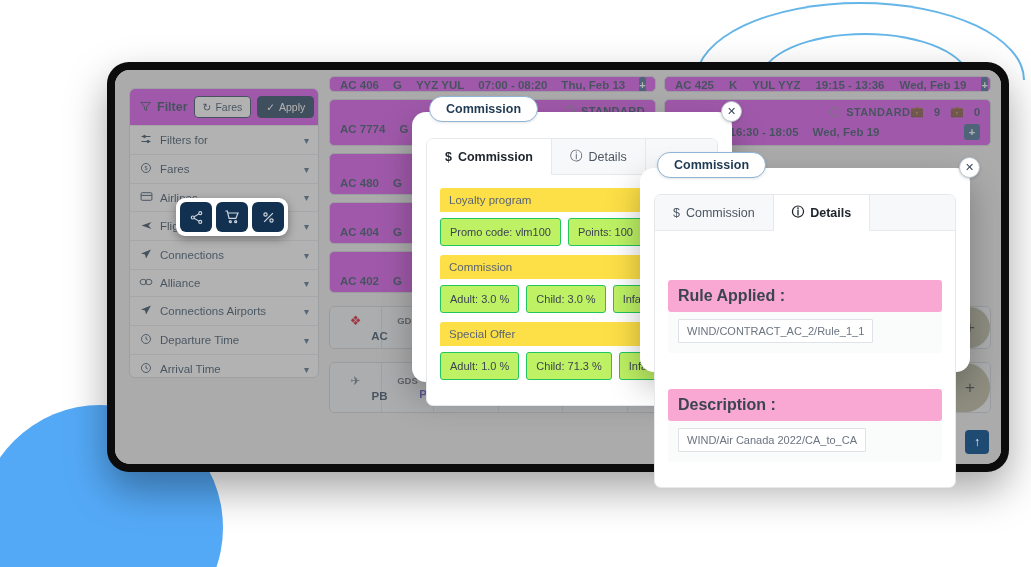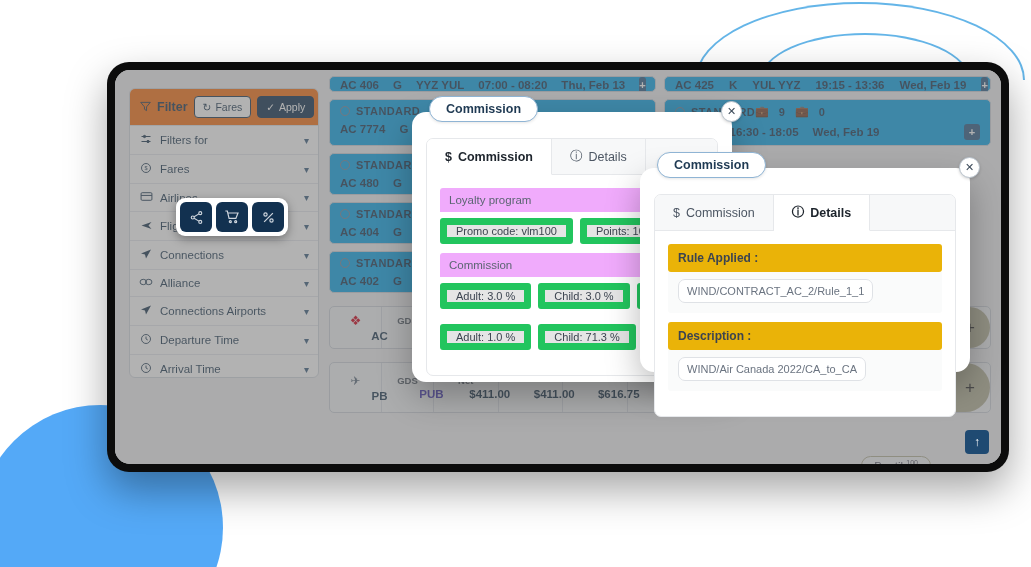--- a/index.html
+++ b/index.html
@@ -62,21 +62,21 @@
     background: #ffffff;
     border: 1px solid #d4d9e0;
     border-radius: 6px;
     height: 290px;
     overflow: hidden;
     font-size: 11.5px;
   }
   #filter-head {
     display: flex; align-items: center; gap: 6px;
     padding: 7px 8px; border-bottom: 1px solid #dfe3e9;
-    background: #f97316;
+    background: #d946ef;
   }
   #filter-head .ttl { font-size: 12.5px; color: #1f3a53; font-weight: 600; flex:1; display:flex; align-items:center; gap:5px;}
   .btn-sm {
     display:inline-flex; align-items:center; gap:4px;
     font-size: 10.5px; padding: 4px 8px; border-radius: 4px;
     border: 1px solid #1f3a53; color:#1f3a53; background: #fff;
     white-space: nowrap;
   }
   .btn-sm.primary { background: #123150; color:#fff; border-color:#123150; }
   .frow {
@@ -88,29 +88,29 @@
   .chev { color:#3d6080; font-size: 10px; }
   .ficon { width:14px; text-align:center; color:#1f3a53; font-size:11px; display:inline-block;}
 
   
   #results {
     flex: 1; margin: 4px 10px 0 10px; min-width: 0;
     display: flex; flex-direction: column; gap: 7px;
     padding-top: 2px;
   }
   .res-card {
-    background: #0ea5e9;
+    background: #d946ef;
     border: 1px solid #ccd2da;
     border-radius: 5px;
     padding: 5px 10px;
     color: #1f3a53;
     font-size: 11.5px;
     flex: none;
   }
-  .res-top { display:flex; align-items:center; justify-content:flex-start; }
+  .res-top { display:flex; align-items:center; justify-content:flex-end; }
   .std { display:flex; align-items:center; gap:6px; font-weight:700; letter-spacing:.4px; font-size:11px;}
   .radio { width:10px; height:10px; border-radius:50%; border:1.5px solid #7b8796; display:inline-block;}
   .bags { display:flex; align-items:center; gap:10px; font-size:11px; font-weight:700;}
   .res-bottom { display:flex; align-items:center; gap:14px; margin-top:6px; font-weight:700; font-size:11.5px;}
   .res-bottom .seg { white-space:nowrap; }
   .plus-sq {
     margin-left:auto; width:16px; height:16px; border-radius:3px;
     background:#2e5c86; color:#fff; font-size:11px; line-height:16px; text-align:center;
   }
   .two-col { display:flex; gap:8px; }
@@ -194,36 +194,36 @@
   .tabs { display:flex; background:#f7f8f9; border-bottom:1px solid #e6e8eb; }
   .tab {
     padding:9px 18px; font-size:12.5px; color:#4c5663;
     display:flex; align-items:center; gap:6px;
     border-right:1px solid #e6e8eb;
   }
   .tab.active { background:#fff; color:#1d242c; font-weight:600; border-bottom:1px solid #fff; margin-bottom:-1px; }
   .tab-body { padding:13px 13px 16px 13px; }
 
   .grp-label {
-    background:#f0abfc; color:#5b6572; font-size:11.5px;
+    background:#fde047; color:#5b6572; font-size:11.5px;
     padding:6px 9px; border-radius:3px 3px 0 0;
   }
   .chip-row { display:flex; gap:7px; padding:6px 0 9px 0; flex-wrap:nowrap; }
   .chip {
-    border:7px solid #22c55e; border-radius:3px;
-    padding:0 9px; font-size:11px; color:#3c4450; background:#e5e5e5;
+    border:1px solid #22c55e; border-radius:3px;
+    padding:7px 9px; font-size:11px; color:#3c4450; background:#bef264;
     white-space:nowrap;
   }
   .field-label {
-    background:#eab308; color:#3c4450; font-size:12px; font-weight:600;
-    padding:7px 10px; border-radius:3px;
+    background:#f9a8d4; color:#3c4450; font-size:16px; font-weight:600;
+    padding:7px 10px; border-radius:3px;margin-top:36px;
   }
   .field-wrap { background:#fafbfb; padding:7px 10px 10px 10px; border-radius:0 0 3px 3px; }
   .field-box {
-    border:1px solid #dfe2e6; border-radius:7px; background:#fff;
+    border:1px solid #dfe2e6; border-radius:1px; background:#fff;
     padding:5px 8px; font-size:11px; color:#6b7481; display:inline-block;
   }
 
   
   #modal-commission { left:412px; top:112px; width:320px; height:270px; }
   
   #modal-details { left:640px; top:168px; width:330px; height:204px; }
 </style>
 </head>
 <body>
@@ -576,20 +576,21 @@
           </div>
           <div>
             <div class="grp-label">Commission</div>
             <div class="chip-row">
               <span class="chip">Adult: 3.0 %</span>
               <span class="chip">Child: 3.0 %</span>
               <span class="chip">Infant:0.0 %</span>
             </div>
           </div>
           <div>
+            <div class="grp-label">Special Offer</div>
             <div class="chip-row">
               <span class="chip">Adult: 1.0 %</span>
               <span class="chip">Child: 71.3 %</span>
               <span class="chip">Infant:0.0 %</span>
             </div>
           </div>
         </div>
     </div>
   </div>
 

